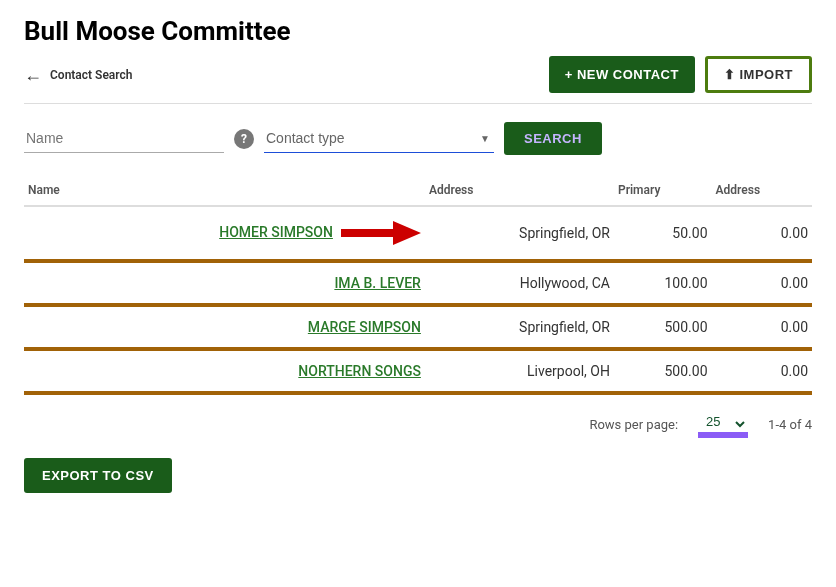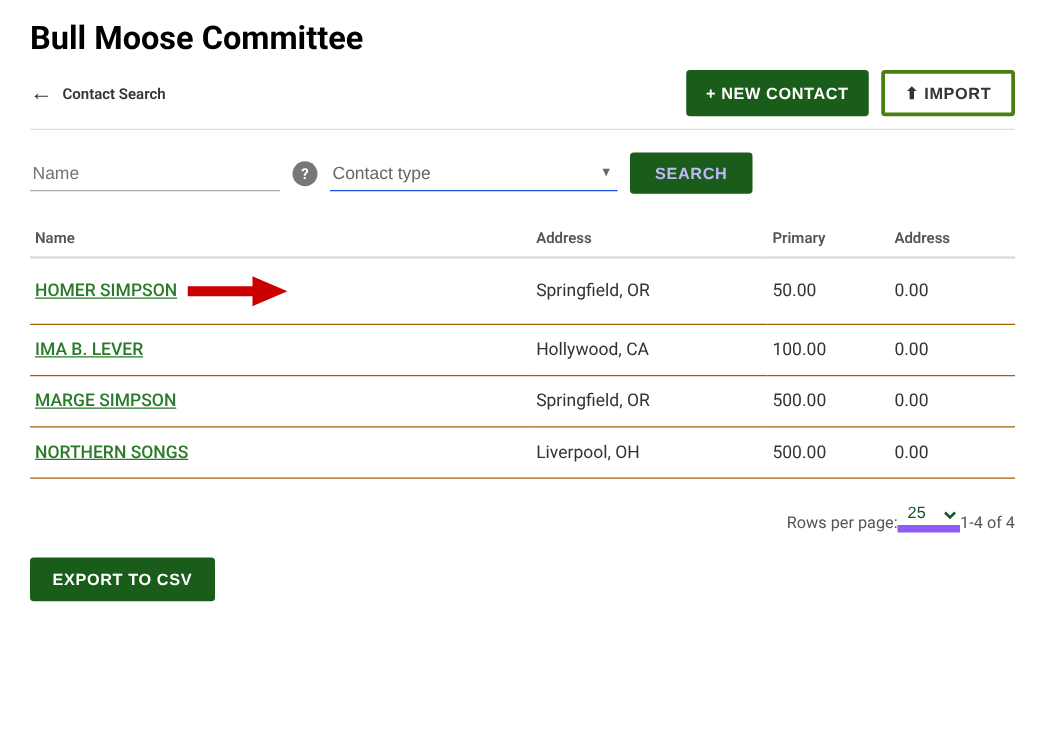--- a/index.html
+++ b/index.html
@@ -146,38 +146,39 @@
     }
     thead th {
       text-align: left;
       font-size: 12px;
       font-weight: 600;
       color: #555;
       border-bottom: 2px solid #ddd;
       padding: 8px 4px;
     }
     tbody tr {
-      border-bottom: 1px solid #a16207;
+      border-bottom: 4px solid #a16207;
+      text-align: right;
     }
     tbody td {
       padding: 12px 4px;
       font-size: 14px;
       color: #333;
     }
     .contact-link {
       color: #2a7a2a;
       text-decoration: underline;
       cursor: pointer;
       font-weight: 500;
     }
     .pagination-row {
       display: flex;
       justify-content: flex-end;
-      align-items: flex-end;
-      gap: 0;
+      align-items: center;
+      gap: 20px;
       font-size: 13px;
       color: #555;
       margin-bottom: 20px;
     }
     .rows-per-page-select {
       border: none;
       border-bottom: 6px solid #8b5cf6;
       font-size: 13px;
       color: #14532d;
       background: transparent;

